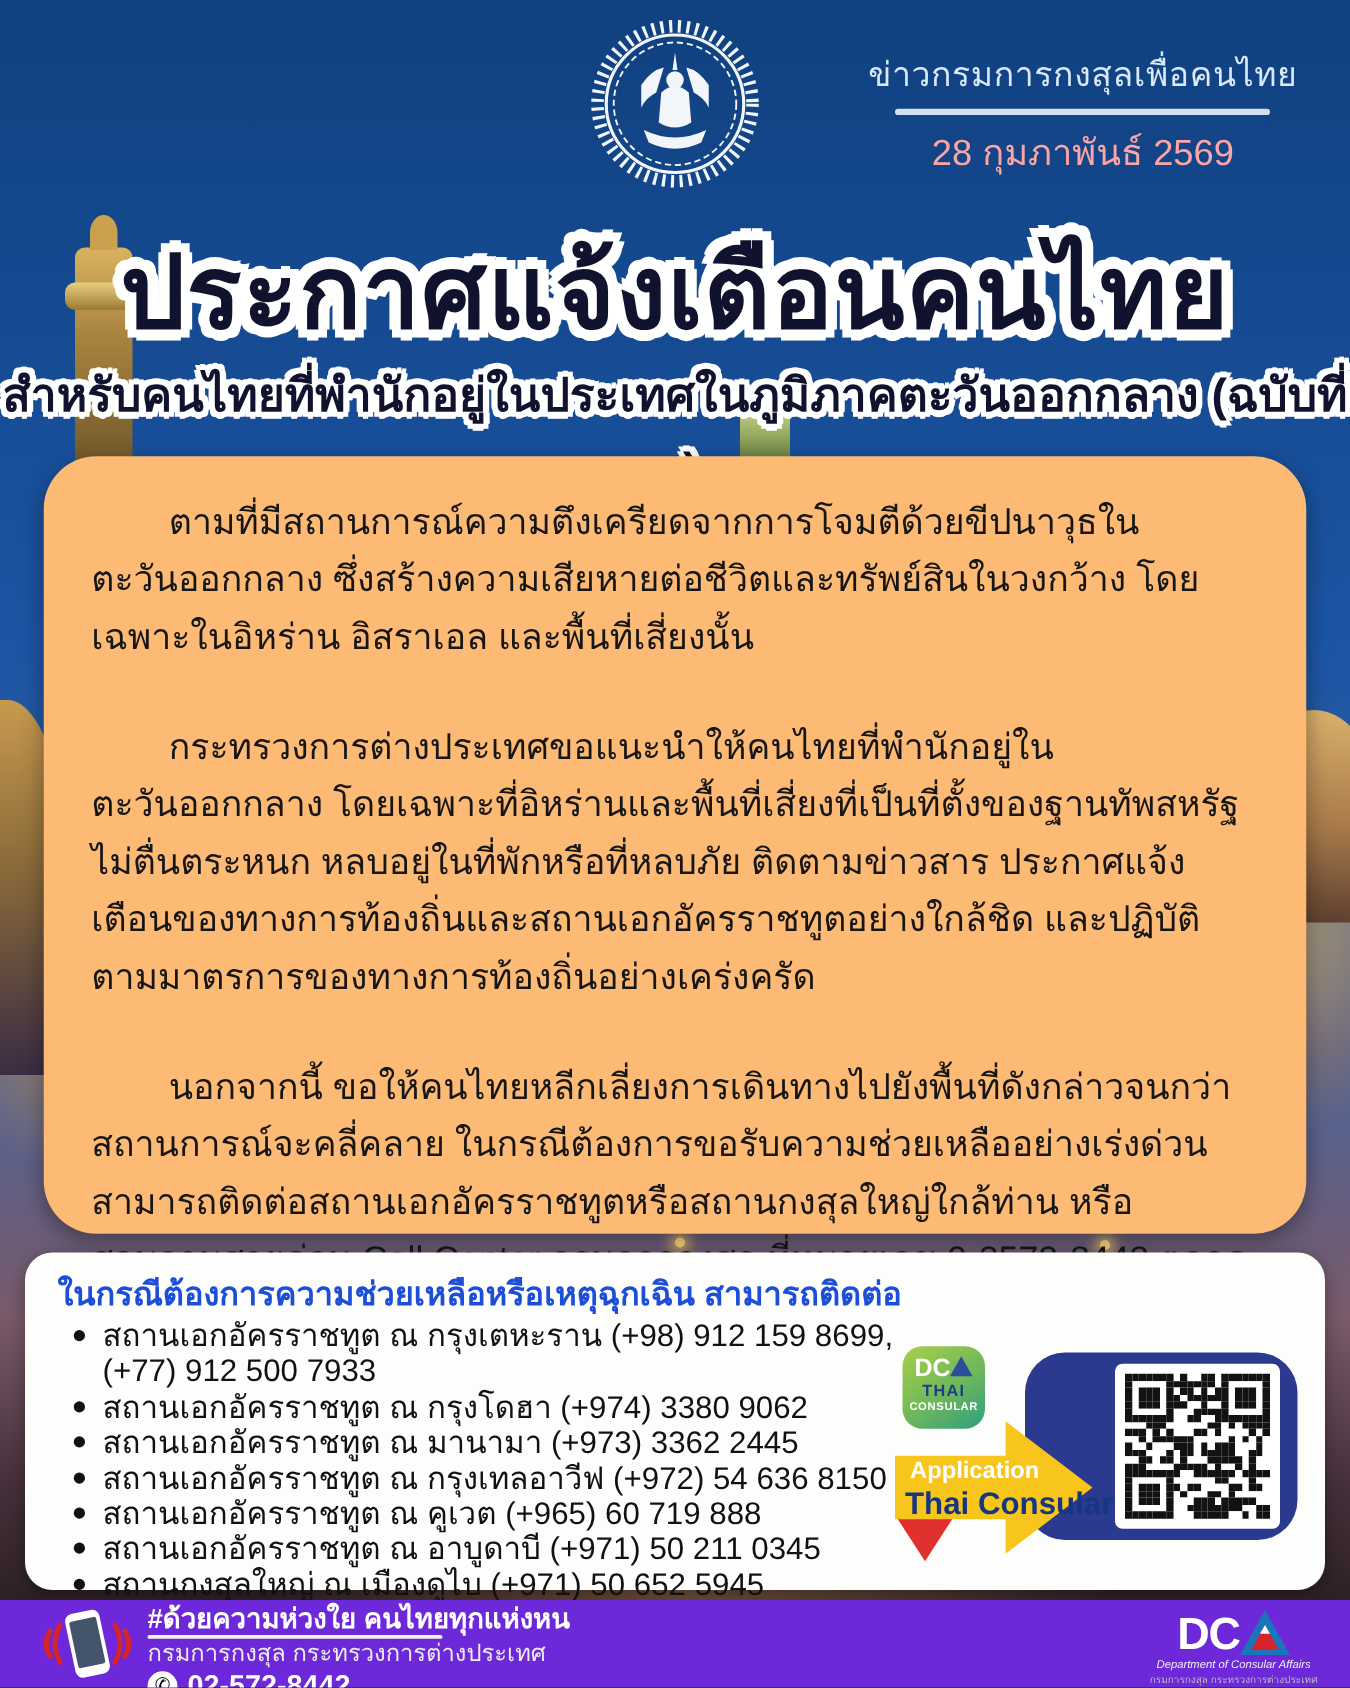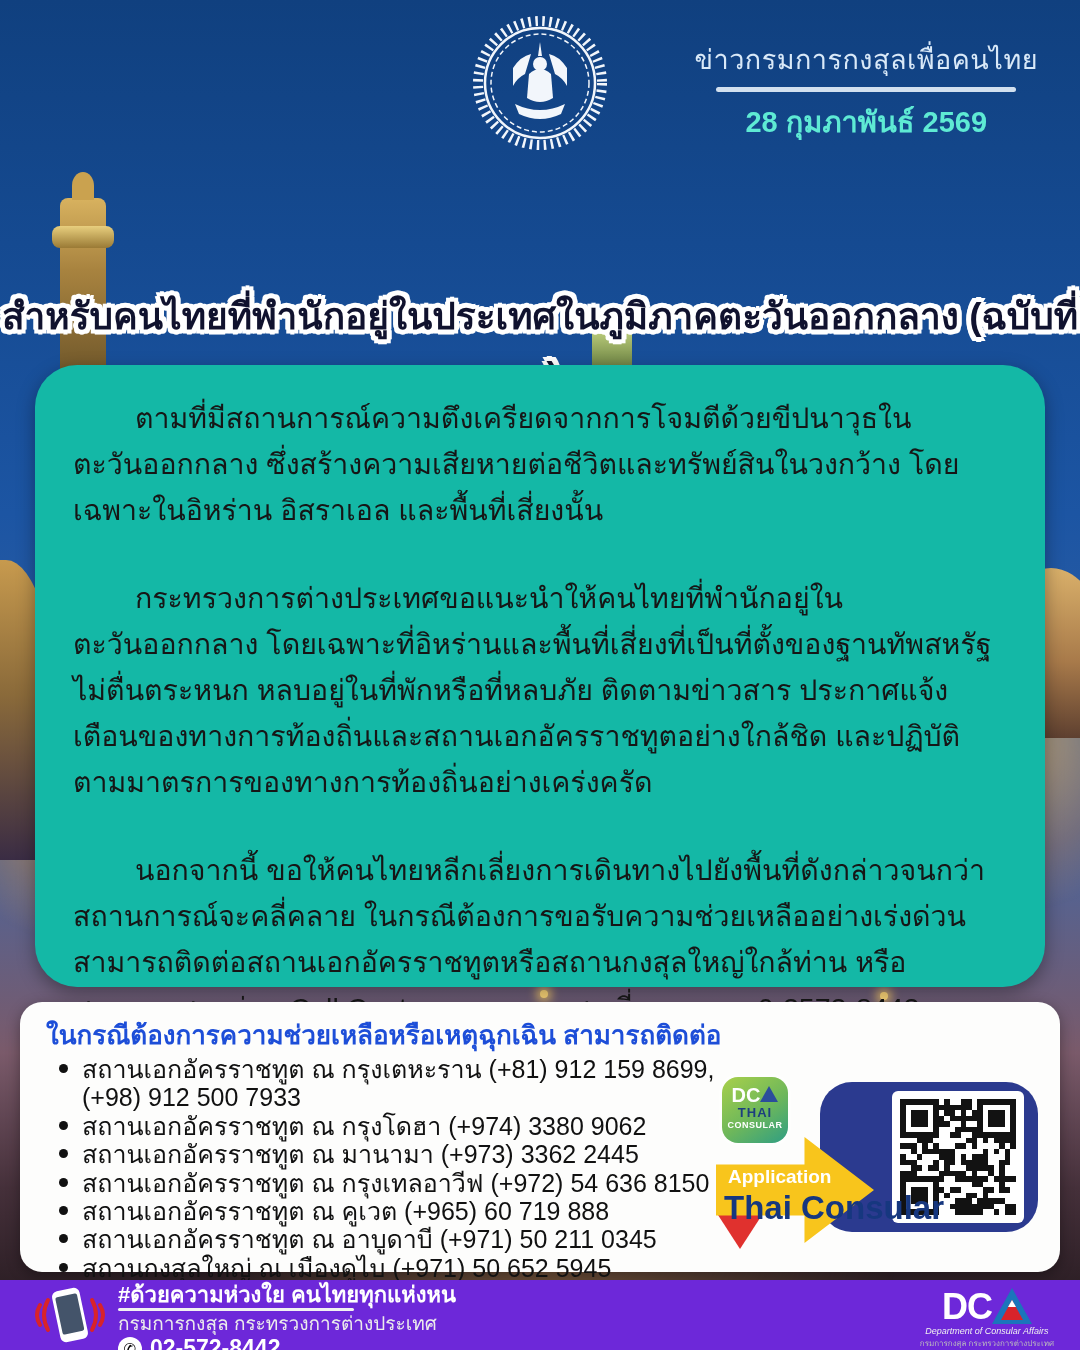--- a/index.html
+++ b/index.html
@@ -37,37 +37,37 @@
   .arch-left { position:absolute; left:-30px; top:560px; width:90px; height:300px;
     background:linear-gradient(180deg,#c79a4e 0%,#8a6a3a 45%,#3a2c44 100%); border-radius:0 60% 0 0; }
   .street-light { position:absolute; width:8px; height:8px; border-radius:50%;
     background:#ffd97a; box-shadow:0 0 10px 4px rgba(255,210,110,.8); }
   
   .emblem { position:absolute; left:50%; transform:translateX(-50%); top:12px; }
   .news-block { position:absolute; right:42px; top:38px; text-align:center; }
   .news-label { font-size:27px; font-weight:400; color:#d9e9f8; letter-spacing:.5px; }
   .news-underline { width:300px; height:5px; margin:6px auto 7px; background:#e8f2fb;
     border-radius:3px; opacity:.9; }
-  .news-date { font-size:29px; color:#5eead4; font-weight:700; }
+  .news-date { font-size:29px; color:#fca5a5; font-weight:400; }
   
   .title-main, .title-sub {
     position:absolute; left:0; width:100%; text-align:center; color:#10122e; font-weight:800;
   }
   .title-main { top:168px; font-size:82px; letter-spacing:1px;
     text-shadow:-7px -7px 0 #fff,0 -7px 0 #fff,7px -7px 0 #fff,-7px 0 0 #fff,7px 0 0 #fff,
       -7px 7px 0 #fff,0 7px 0 #fff,7px 7px 0 #fff,-5px -5px 0 #fff,5px -5px 0 #fff,
       -5px 5px 0 #fff,5px 5px 0 #fff,0 9px 0 #fff,0 -9px 0 #fff,9px 0 0 #fff,-9px 0 0 #fff; }
   .title-sub { top:286px; font-size:37px;
     text-shadow:-4px -4px 0 #fff,0 -4px 0 #fff,4px -4px 0 #fff,-4px 0 0 #fff,4px 0 0 #fff,
       -4px 4px 0 #fff,0 4px 0 #fff,4px 4px 0 #fff,-3px -3px 0 #fff,3px -3px 0 #fff,
       -3px 3px 0 #fff,3px 3px 0 #fff,0 5px 0 #fff,0 -5px 0 #fff,5px 0 0 #fff,-5px 0 0 #fff; }
   
   .card {
     position:absolute; left:35px; top:365px; width:1010px; height:622px;
-    background:#14b8a6; border-radius:42px; padding:30px 38px 0 38px;
+    background:#fdba74; border-radius:42px; padding:30px 38px 0 38px;
     box-shadow:0 6px 18px rgba(0,0,0,.35);
   }
   .card p {
     font-size:28.5px; line-height:46px; color:#161616; text-indent:62px;
     margin-bottom:42px; letter-spacing:0;
   }
   
   .panel {
     position:absolute; left:20px; top:1002px; width:1040px; height:270px;
     background:#fdfdfc; border-radius:22px; padding:12px 26px;
@@ -86,21 +86,21 @@
   .qr-white { position:absolute; right:14px; top:9px; width:132px; height:132px;
     background:#fff; border-radius:6px; padding:8px; }
   .qr-grid { width:100%; height:100%; display:grid;
     grid-template-columns:repeat(21,1fr); grid-template-rows:repeat(21,1fr); }
   .qm { background:#fff; } .qm.on { background:#121212; }
   .app-arrow { position:absolute; left:0; top:60px; width:158px; height:106px;
     background:#f8c51c; clip-path:polygon(0 26%,56% 26%,56% 0,100% 50%,56% 100%,56% 74%,0 74%); }
   .red-tri { position:absolute; left:2px; top:138px; width:44px; height:34px; background:#e0312e;
     clip-path:polygon(0 0,100% 0,50% 100%); }
   .arrow-label { position:absolute; left:12px; top:89px; font-size:19px; font-weight:700; color:#fff; z-index:3; }
-  .arrow-name  { position:absolute; left:8px;  top:112px; font-size:33px; font-weight:800; color:#16377f; z-index:3; }
+  .arrow-name  { position:absolute; left:8px;  top:112px; font-size:25px; font-weight:800; color:#16377f; z-index:3; }
   .app-icon { position:absolute; left:6px; top:0; width:66px; height:66px; border-radius:16px;
     background:linear-gradient(145deg,#a9d04a 0%,#6db75b 55%,#2f9e83 100%);
     box-shadow:0 0 0 3px rgba(255,255,255,.45); text-align:center; z-index:4; }
   .app-icon .dc-row { margin-top:8px; font-size:20px; font-weight:900; color:#fff; line-height:20px; }
   .app-icon .tri { display:inline-block; width:0; height:0; border-left:9px solid transparent;
     border-right:9px solid transparent; border-bottom:16px solid #2b4d9b; vertical-align:baseline; }
   .app-icon .thai-line { font-size:13px; font-weight:700; color:#1c3f7f; letter-spacing:1px; }
   .app-icon .cons-line { font-size:9px; font-weight:700; color:#fff; letter-spacing:.5px; }
   
   .footer { position:absolute; left:0; top:1280px; width:1080px; height:81px; background:#6d28d9; }
@@ -149,32 +149,33 @@
       <path d="M98 56 Q90 44 80 42 L86 62 Q94 66 98 74 Z" fill="#f2f6fb"></path>
     </svg>
   </div>
 
   <div class="news-block">
     <div class="news-label">ข่าวกรมการกงสุลเพื่อคนไทย</div>
     <div class="news-underline"></div>
     <div class="news-date">28 กุมภาพันธ์ 2569</div>
   </div>
 
+  <div class="title-main">ประกาศแจ้งเตือนคนไทย</div>
   <div class="title-sub">สำหรับคนไทยที่พำนักอยู่ในประเทศในภูมิภาคตะวันออกกลาง (ฉบับที่ ๓)</div>
 
   <div class="card">
     <p>ตามที่มีสถานการณ์ความตึงเครียดจากการโจมตีด้วยขีปนาวุธในตะวันออกกลาง ซึ่งสร้างความเสียหายต่อชีวิตและทรัพย์สินในวงกว้าง โดยเฉพาะในอิหร่าน อิสราเอล และพื้นที่เสี่ยงนั้น</p>
     <p>กระทรวงการต่างประเทศขอแนะนำให้คนไทยที่พำนักอยู่ในตะวันออกกลาง โดยเฉพาะที่อิหร่านและพื้นที่เสี่ยงที่เป็นที่ตั้งของฐานทัพสหรัฐ ไม่ตื่นตระหนก หลบอยู่ในที่พักหรือที่หลบภัย ติดตามข่าวสาร ประกาศแจ้งเตือนของทางการท้องถิ่นและสถานเอกอัครราชทูตอย่างใกล้ชิด และปฏิบัติตามมาตรการของทางการท้องถิ่นอย่างเคร่งครัด</p>
     <p>นอกจากนี้ ขอให้คนไทยหลีกเลี่ยงการเดินทางไปยังพื้นที่ดังกล่าวจนกว่าสถานการณ์จะคลี่คลาย ในกรณีต้องการขอรับความช่วยเหลืออย่างเร่งด่วน สามารถติดต่อสถานเอกอัครราชทูตหรือสถานกงสุลใหญ่ใกล้ท่าน หรือสอบถามสายด่วน Call Center กรมการกงสุล ที่หมายเลข 0-2572-8442 ตลอด 24 ชั่วโมง และ Hotline กองคุ้มครองฯ กรมการกงสุล สายด่วนกองคุ้มครองฯ  096-216-1837, 096-183-6736, 064-564-7573</p>
   </div>
 
   <div class="panel">
     <div class="panel-heading">ในกรณีต้องการความช่วยเหลือหรือเหตุฉุกเฉิน สามารถติดต่อ</div>
     <ul class="contact-list">
-      <li>สถานเอกอัครราชทูต ณ กรุงเตหะราน (+81) 912 159 8699, (+98) 912 500 7933</li>
+      <li>สถานเอกอัครราชทูต ณ กรุงเตหะราน (+98) 912 159 8699, (+77) 912 500 7933</li>
       <li>สถานเอกอัครราชทูต ณ กรุงโดฮา  (+974) 3380 9062</li>
       <li>สถานเอกอัครราชทูต ณ มานามา  (+973) 3362 2445</li>
       <li>สถานเอกอัครราชทูต ณ กรุงเทลอาวีฟ  (+972) 54 636 8150</li>
       <li>สถานเอกอัครราชทูต ณ คูเวต  (+965) 60 719 888</li>
       <li>สถานเอกอัครราชทูต ณ อาบูดาบี (+971) 50 211 0345</li>
       <li>สถานกงสุลใหญ่ ณ เมืองดูไบ (+971) 50 652 5945</li>
     </ul>
 
     <div class="app-badge">
       <div class="qr-panel">

